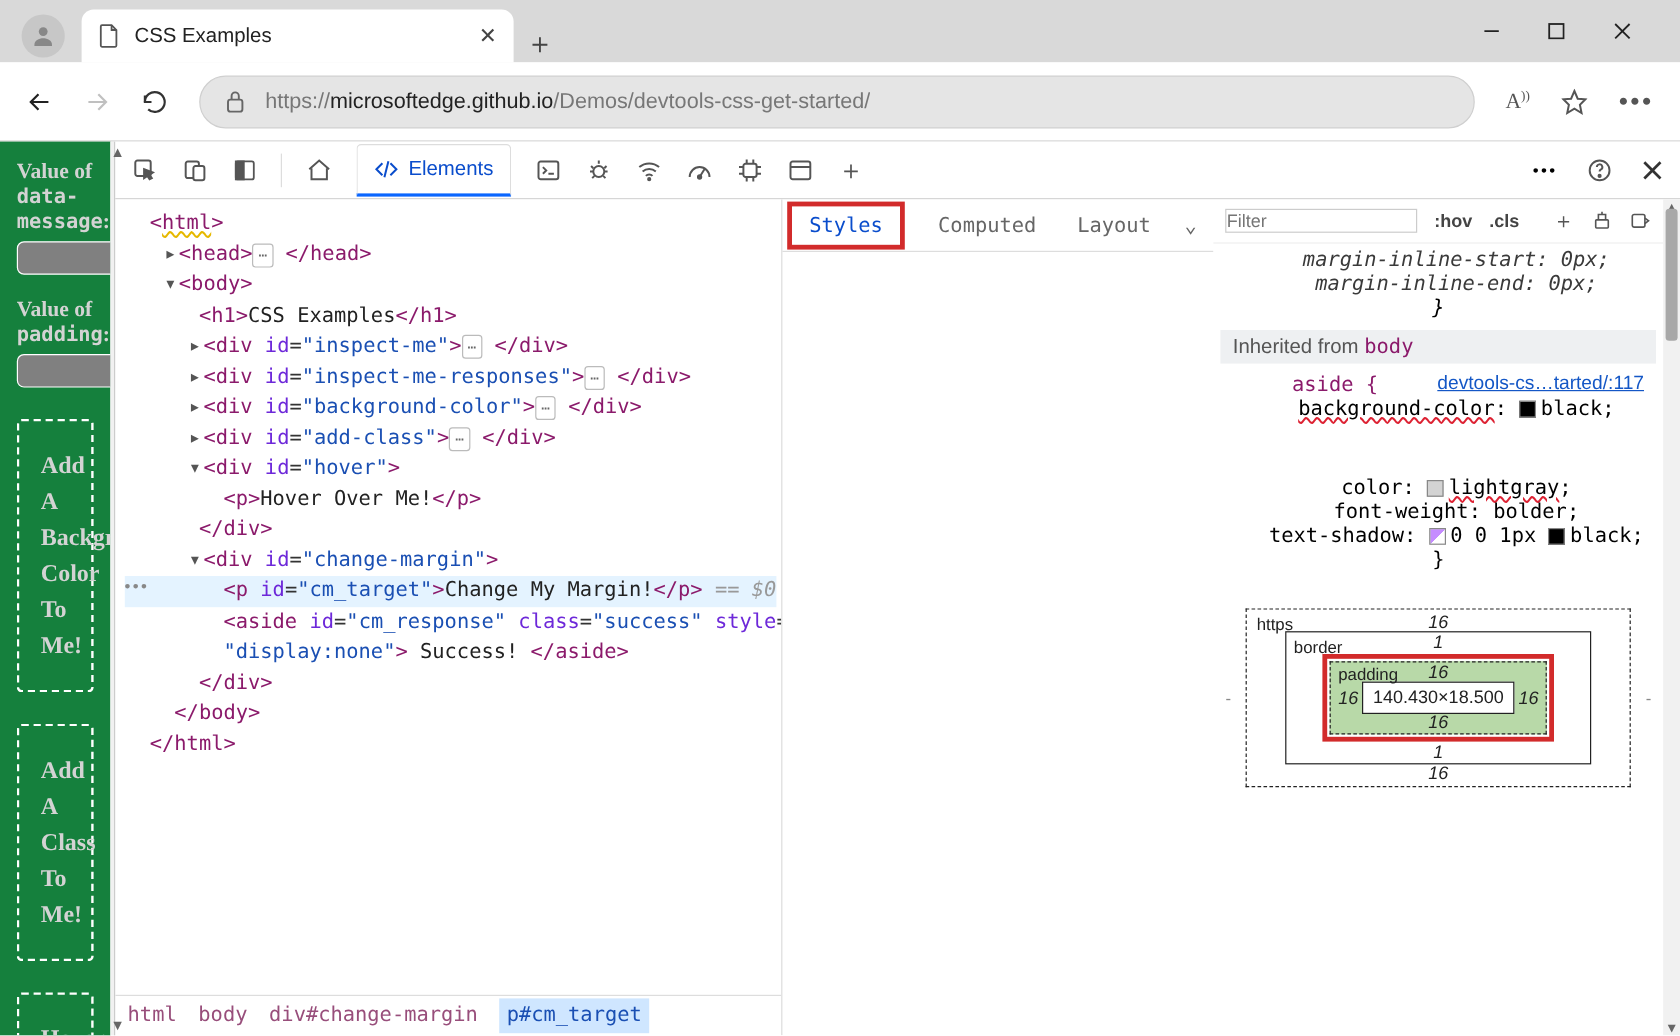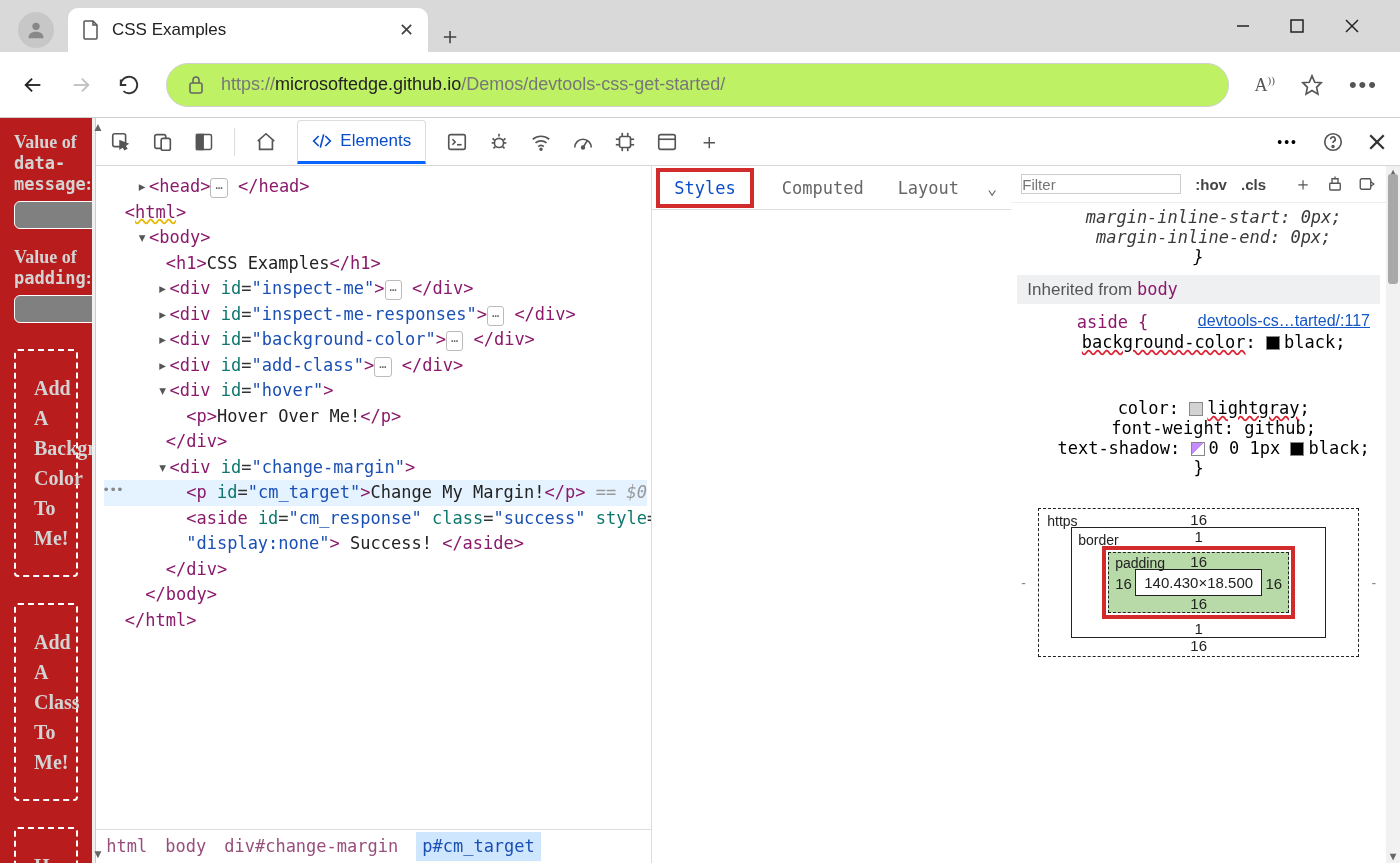--- a/index.html
+++ b/index.html
@@ -60,21 +60,21 @@
   display:flex;
   align-items:center;
   padding: 0 22px;
   gap: 26px;
 }
 .toolbar .nav-btn { color:#444; font-size:22px; cursor:pointer;}
 .toolbar .nav-btn.disabled { color:#c0c0c0; }
 .omnibox {
   flex:1;
   height: 44px;
-  background: #bef264;
+  background: #e5e5e5;
   border: 1px solid #cfcfcf;
   border-radius: 22px;
   display:flex;
   align-items:center;
   padding: 0 20px;
   gap: 16px;
   color:#444;
 }
 .omnibox .lock { color:#6b6b6b; }
 .omnibox .url { font-size:18px; white-space:nowrap; overflow:hidden; }
@@ -82,21 +82,21 @@
 .omnibox .url .path { color:#777; }
 .toolbar-right { display:flex; gap:26px; align-items:center; }
 .toolbar-right span { color:#555; font-size:20px; cursor:pointer;}
 
 
 .content-row { display:flex; height: calc(863px - 52px - 66px); }
 
 
 .page-pane {
   width: 340px;
-  background:#b91c1c;
+  background:#15803d;
   color:#d3d3d3;
   font-family: Georgia, serif;
   padding: 10px 14px;
   overflow:hidden;
   position:relative;
 }
 .page-scrollbar {
   width: 16px;
   background:#f1f1f1;
   position:relative;
@@ -184,21 +184,21 @@
   font-family: Consolas, monospace;
   font-size:17px;
   line-height:1.5;
   color:#333;
 }
 .dom-scroll { flex:1; padding:8px 4px 8px 8px; overflow:hidden;}
 .dom-line { white-space:pre; }
 .dom-line.sel { background:#e4f3ff; position:relative;}
 .dom-line.sel::before { content:"•••"; position:absolute; left:-2px; color:#888; font-size:13px; letter-spacing:-1px;}
 .tag { color:#8b1a6b; }
-.attrn{ color:#0f766e;}
+.attrn{ color:#6d28d9;}
 .val  { color:#1a4fb3; }
 .txt  { color:#222; }
 .cmt  { color:#999; font-style:italic;}
 .tw   { display:inline-block; width:14px; text-align:center; color:#555; cursor:pointer;}
 .pill { display:inline-block; border:1px solid #bbb; border-radius:3px; padding:0 4px; font-size:12px; color:#666; background:#fff;}
 .underline-squiggle { text-decoration: underline wavy #e6b800; text-decoration-skip-ink:none;}
 
 .breadcrumb {
   height:34px;
   border-top:1px solid #ddd;
@@ -289,21 +289,21 @@
   background:#b8d9a8;
   padding:16px 26px;
   position:relative;
 }
 .bm-content {
   border:1.5px solid #222;
   background:#fff;
   padding:4px 8px;
   font-size:15px;
 }
-.bm-num { position:absolute; font-size:15px; color:#222;}
+.bm-num { position:absolute; font-size:15px; color:#222;font-style:italic;}
 .bm-margin > .tnum{top:2px;left:50%;transform:translateX(-50%);} 
 .bm-margin > .bnum{bottom:2px;left:50%;transform:translateX(-50%);} 
 .bm-padding > .tnum{top:0px;left:50%;transform:translateX(-50%);} 
 .bm-padding > .bnum{bottom:0px;left:50%;transform:translateX(-50%);} 
 .bm-padding > .lnum{left:6px;top:50%;transform:translateY(-50%);} 
 .bm-padding > .rnum{right:6px;top:50%;transform:translateY(-50%);} 
 .bm-border > .tnum{top:0px;left:50%;transform:translateX(-50%);} 
 .bm-border > .bnum{bottom:0px;left:50%;transform:translateX(-50%);} 
 .bm-border > .lbl{top:4px;left:6px;}
 .bm-padding > .lbl{top:2px;left:6px;}
@@ -540,22 +540,22 @@
               <line x1="14" y1="2" x2="2" y2="14"></line>
             </svg>
         </span>
       </div>
     </div>
 
     <div class="dt-body">
 
       <div class="dom-panel">
         <div class="dom-scroll">
+<div class="dom-line">  <span class="tag">&lt;<span class="underline-squiggle">html</span>&gt;</span></div>
 <div class="dom-line">   <span class="tw">▸</span><span class="tag">&lt;head&gt;</span><span class="pill">⋯</span> <span class="tag">&lt;/head&gt;</span></div>
-<div class="dom-line">  <span class="tag">&lt;<span class="underline-squiggle">html</span>&gt;</span></div>
 <div class="dom-line">   <span class="tw">▾</span><span class="tag">&lt;body&gt;</span></div>
 <div class="dom-line">      <span class="tag">&lt;h1&gt;</span><span class="txt">CSS Examples</span><span class="tag">&lt;/h1&gt;</span></div>
 <div class="dom-line">     <span class="tw">▸</span><span class="tag">&lt;div</span> <span class="attrn">id</span>=<span class="val">"<span>inspect-me</span>"</span><span class="tag">&gt;</span><span class="pill">⋯</span> <span class="tag">&lt;/div&gt;</span></div>
 <div class="dom-line">     <span class="tw">▸</span><span class="tag">&lt;div</span> <span class="attrn">id</span>=<span class="val">"<span>inspect-me-responses</span>"</span><span class="tag">&gt;</span><span class="pill">⋯</span> <span class="tag">&lt;/div&gt;</span></div>
 <div class="dom-line">     <span class="tw">▸</span><span class="tag">&lt;div</span> <span class="attrn">id</span>=<span class="val">"<span>background-color</span>"</span><span class="tag">&gt;</span><span class="pill">⋯</span> <span class="tag">&lt;/div&gt;</span></div>
 <div class="dom-line">     <span class="tw">▸</span><span class="tag">&lt;div</span> <span class="attrn">id</span>=<span class="val">"<span>add-class</span>"</span><span class="tag">&gt;</span><span class="pill">⋯</span> <span class="tag">&lt;/div&gt;</span></div>
 <div class="dom-line">     <span class="tw">▾</span><span class="tag">&lt;div</span> <span class="attrn">id</span>=<span class="val">"<span>hover</span>"</span><span class="tag">&gt;</span></div>
 <div class="dom-line">        <span class="tag">&lt;p&gt;</span><span class="txt">Hover Over Me!</span><span class="tag">&lt;/p&gt;</span></div>
 <div class="dom-line">      <span class="tag">&lt;/div&gt;</span></div>
 <div class="dom-line">     <span class="tw">▾</span><span class="tag">&lt;div</span> <span class="attrn">id</span>=<span class="val">"<span>change-margin</span>"</span><span class="tag">&gt;</span></div>
@@ -616,21 +616,21 @@
             <span>Inherited from </span><span class="sel2">body</span>
           </div>
 
           <div class="rule">
             <div>
               <span style="color:#8b1a6b;">aside {</span>
               <a class="srclink">devtools-cs…tarted/:117</a>
             </div>
             <div style="padding-left:30px;"><span class="sq"><span>background-color</span></span>: <span class="swatch black"></span><span>black</span>;</div>
             <div style="padding-left:30px;margin-top:46px;"><span>color</span>: <span class="swatch lg"></span><span class="sq">lightgray</span>;</div>
-            <div style="padding-left:30px;"><span>font-weight</span>: <span>github</span>;</div>
+            <div style="padding-left:30px;"><span>font-weight</span>: <span>bolder</span>;</div>
             <div style="padding-left:30px;"><span>text-shadow</span>: <span class="swatch sh"></span><span>0 0 1px</span> <span class="swatch black"></span><span>black</span>;</div>
             <div>}</div>
           </div>
 
           <div class="box-model-row">
             <div class="bm-margin">
               <span class="dash-side dash-left">-</span>
               <span class="dash-side dash-right">-</span>
               <span class="lbl">https</span>
               <span class="bm-num tnum">16</span>

